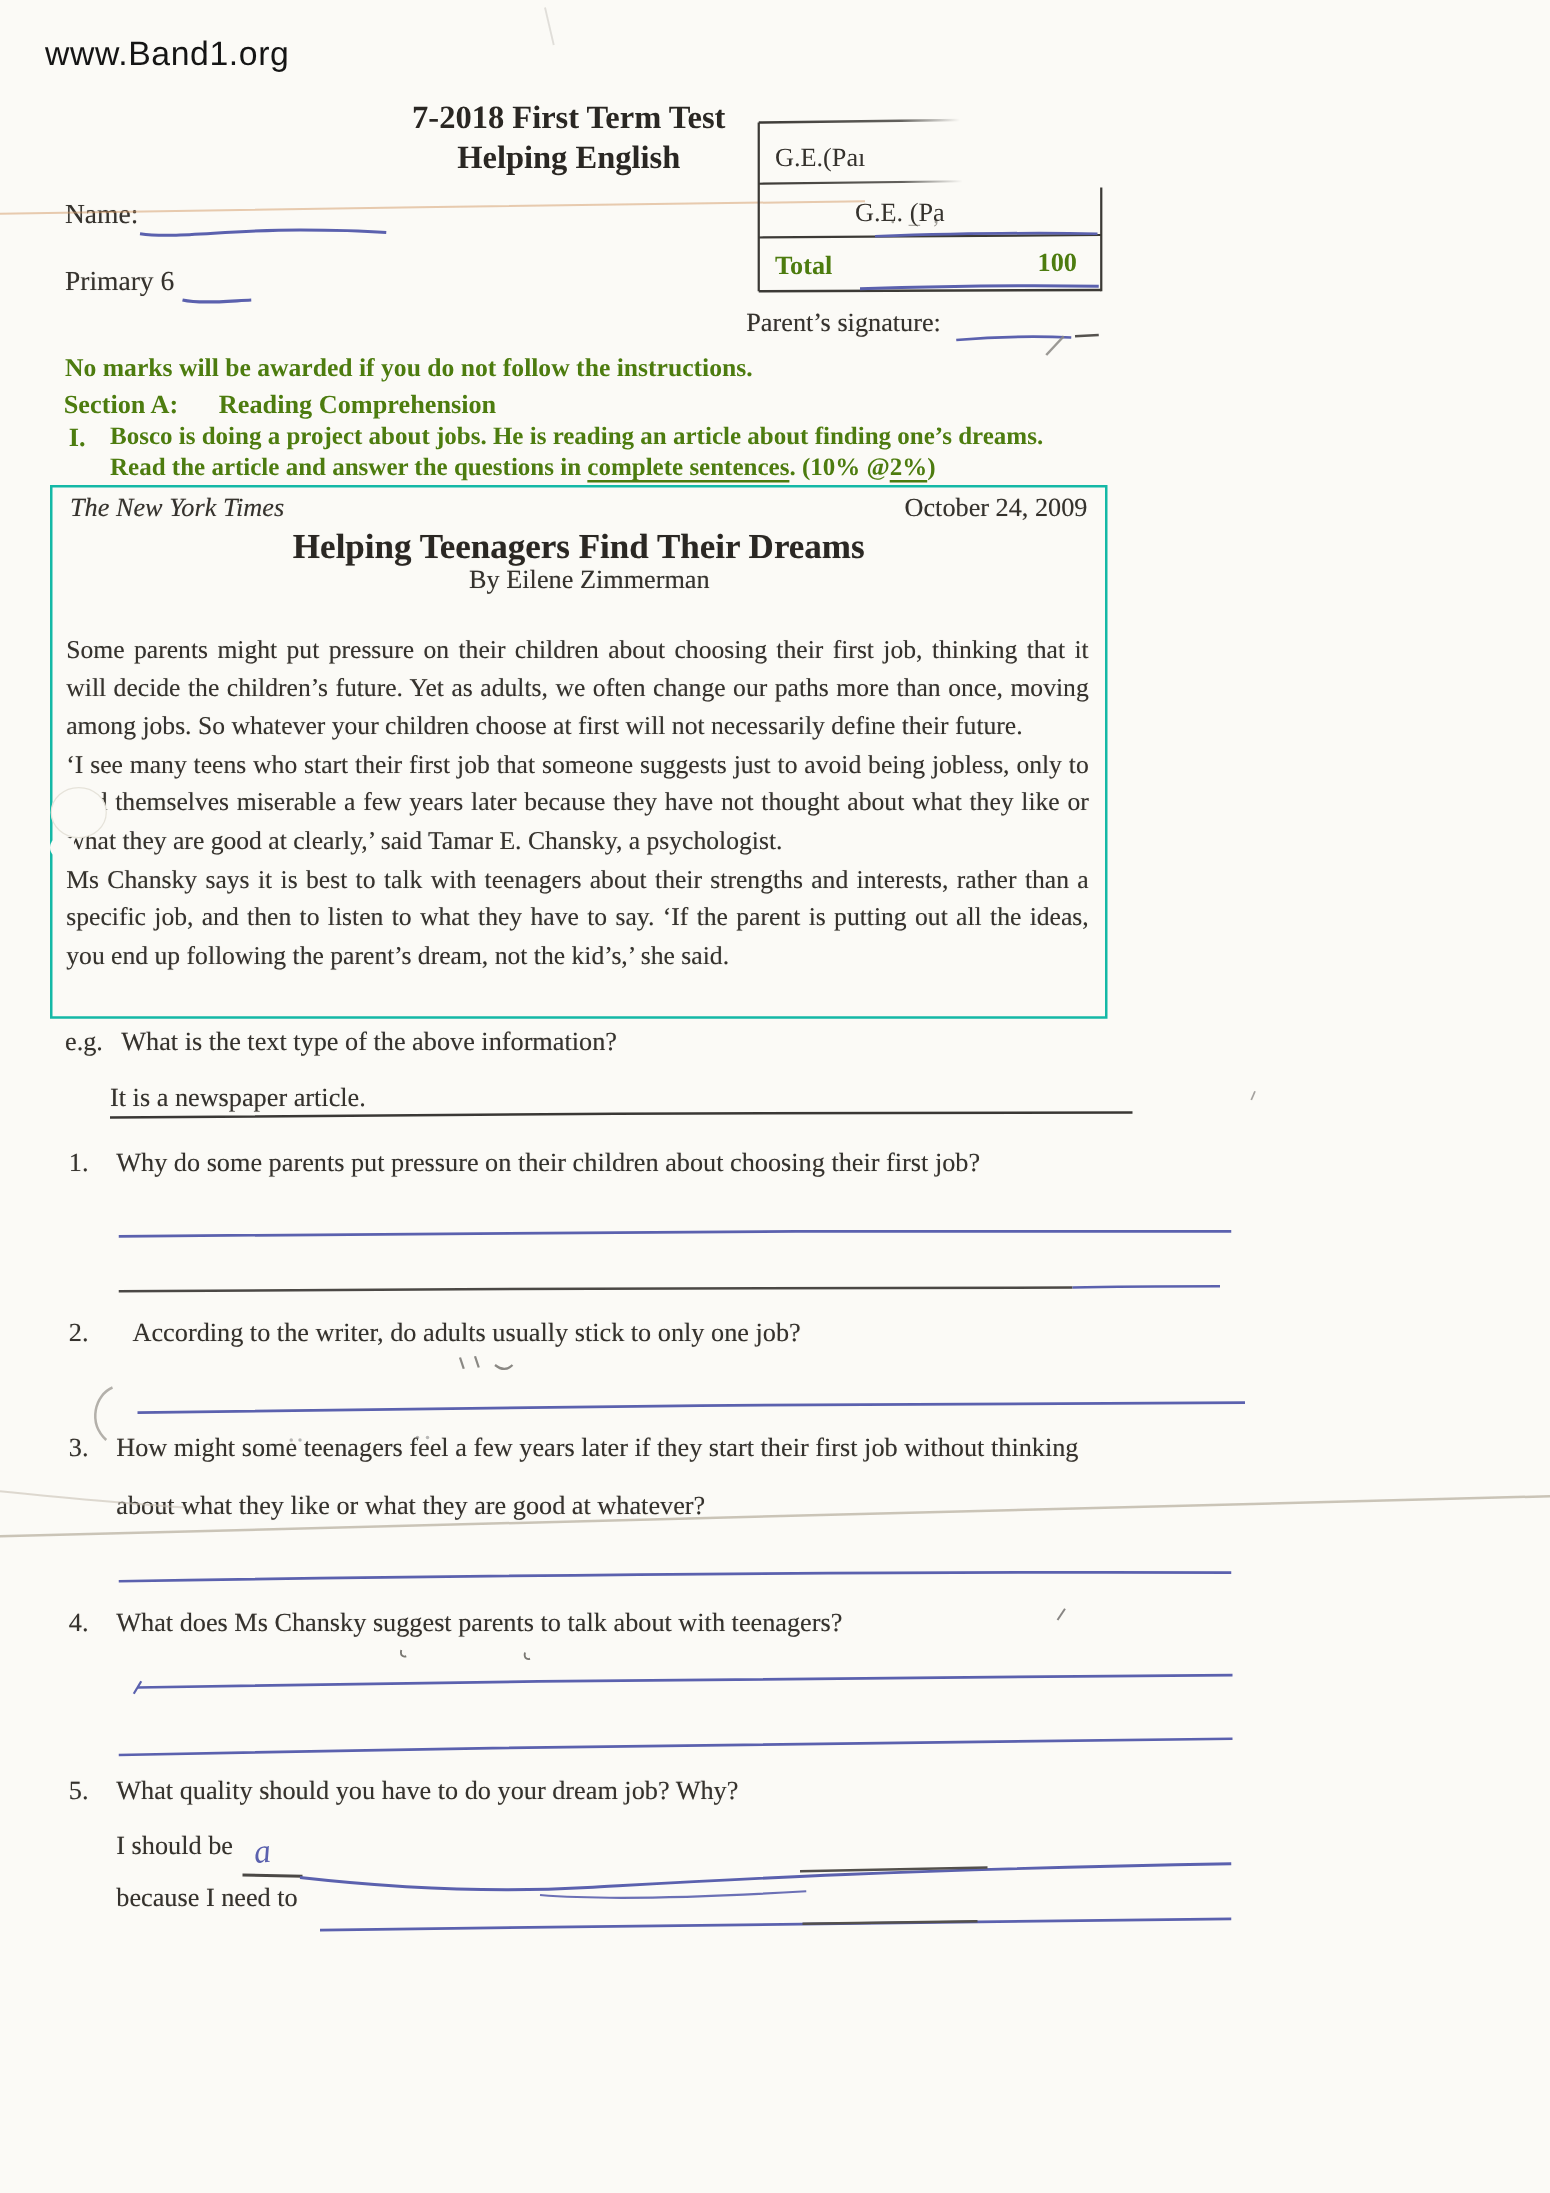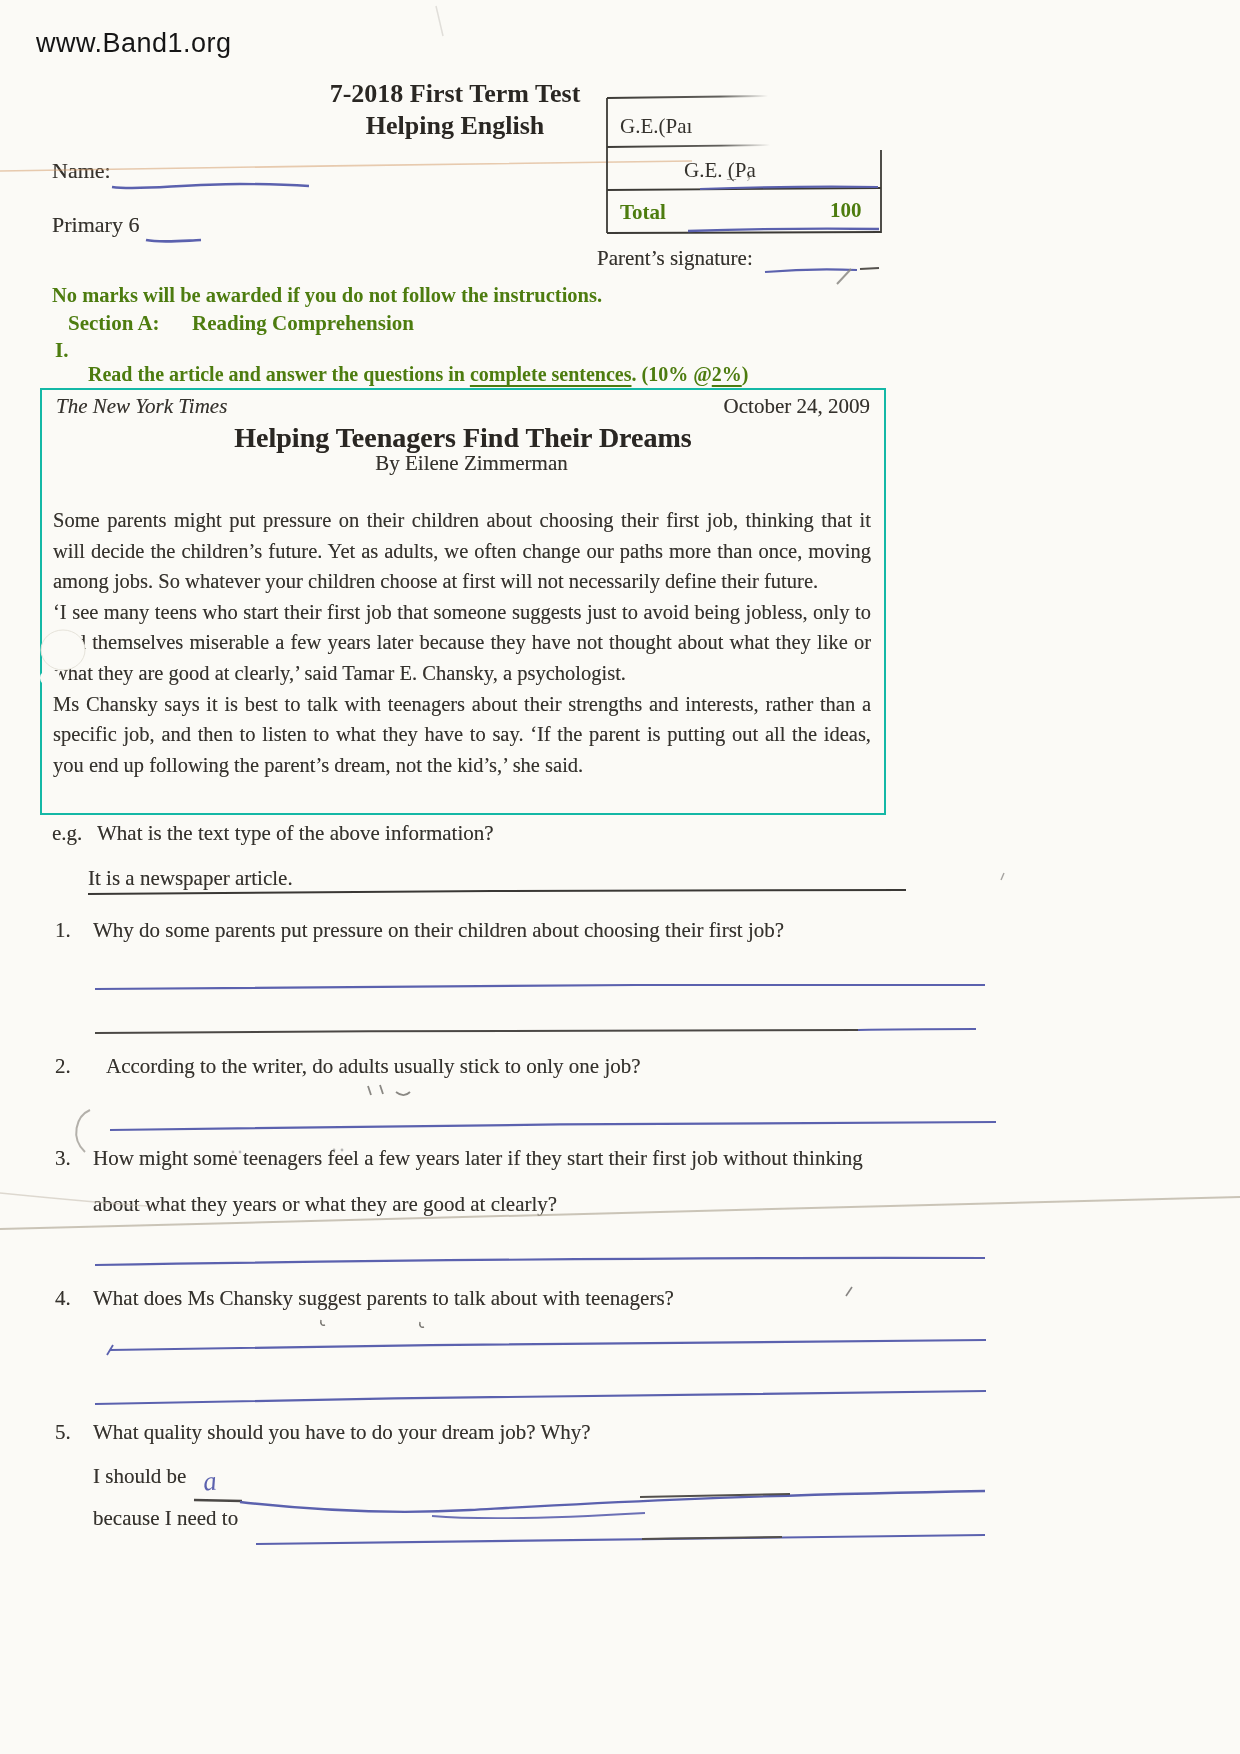--- a/index.html
+++ b/index.html
@@ -55,26 +55,27 @@
   <div class="abs scorebox-text" style="left:648px;top:158px;margin-left:36px;">G.E. (Pa</div>
   <div class="abs smallmark" style="left:712px;top:162px;">. _ ,</div>
   <div class="abs scorebox-text bold" style="left:620px;top:200px;">Total</div>
   <div class="abs scorebox-text bold" style="left:830px;top:198px;">100</div>
 
   <div class="abs lbl ink" style="left:52px;top:158px;">Name:</div>
   <div class="abs lbl ink" style="left:52px;top:212px;">Primary 6</div>
   <div class="abs q ink" style="left:597px;top:246px;">Parent’s signature:</div>
 
   <div class="abs q bold" style="left:52px;top:284px;font-size:20.5px;">No marks will be awarded if you do not follow the instructions.</div>
-  <div class="abs q bold" style="left:68px;top:311px;font-family:Liberation Serif, serif;">
+  <div class="abs q bold" style="left:51px;top:311px;font-family:Liberation Serif, serif;">
     <span>Section A:</span>
     <span style="display:inline-block;width:22px;"></span>
     <span>Reading Comprehension</span>
   </div>
   <div class="abs q bold" style="left:55px;top:338px;">I.</div>
+  <div class="abs q bold" style="left:88px;top:338px;font-size:20px;">Bosco is doing a project about jobs. He is reading an article about finding one’s dreams.</div>
   <div class="abs q bold" style="left:88px;top:363px;font-size:20px;">
     <span>Read the article and answer the questions in </span><span class="u">complete sentences</span><span>. (10% @</span><span class="u">2%</span><span>)</span>
   </div>
 
   <div class="article-box ink">
     <div class="inner">
       <div class="art-source">The New York Times</div>
       <div class="art-date">October 24, 2009</div>
       <div class="art-headline">Helping Teenagers Find Their Dreams</div>
       <div class="art-byline">By Eilene Zimmerman</div>
@@ -91,21 +92,21 @@
   <div class="abs q ink" style="left:88px;top:866px;">It is a newspaper article.</div>
 
   <div class="abs q ink" style="left:55px;top:918px;">1.</div>
   <div class="abs q ink" style="left:93px;top:918px;">Why do some parents put pressure on their children about choosing their first job?</div>
 
   <div class="abs q ink" style="left:55px;top:1054px;">2.</div>
   <div class="abs q ink" style="left:93px;top:1054px;margin-left:13px;">According to the writer, do adults usually stick to only one job?</div>
 
   <div class="abs q ink" style="left:55px;top:1146px;">3.</div>
   <div class="abs q ink" style="left:93px;top:1146px;">How might some teenagers feel a few years later if they start their first job without thinking</div>
-  <div class="abs q ink" style="left:93px;top:1192px;">about what they years or what they are good at clearly?</div>
+  <div class="abs q ink" style="left:93px;top:1192px;">about what they like or what they are good at whatever?</div>
 
   <div class="abs q ink" style="left:55px;top:1286px;">4.</div>
   <div class="abs q ink" style="left:93px;top:1286px;">What does Ms Chansky suggest parents to talk about with teenagers?</div>
 
   <div class="abs q ink" style="left:55px;top:1420px;">5.</div>
   <div class="abs q ink" style="left:93px;top:1420px;">What quality should you have to do your dream job? Why?</div>
   <div class="abs q ink" style="left:93px;top:1464px;">I should be</div>
   <div class="abs hand-a" style="left:203px;top:1466px;">a</div>
   <div class="abs q ink" style="left:93px;top:1506px;">because I need to</div>
 

